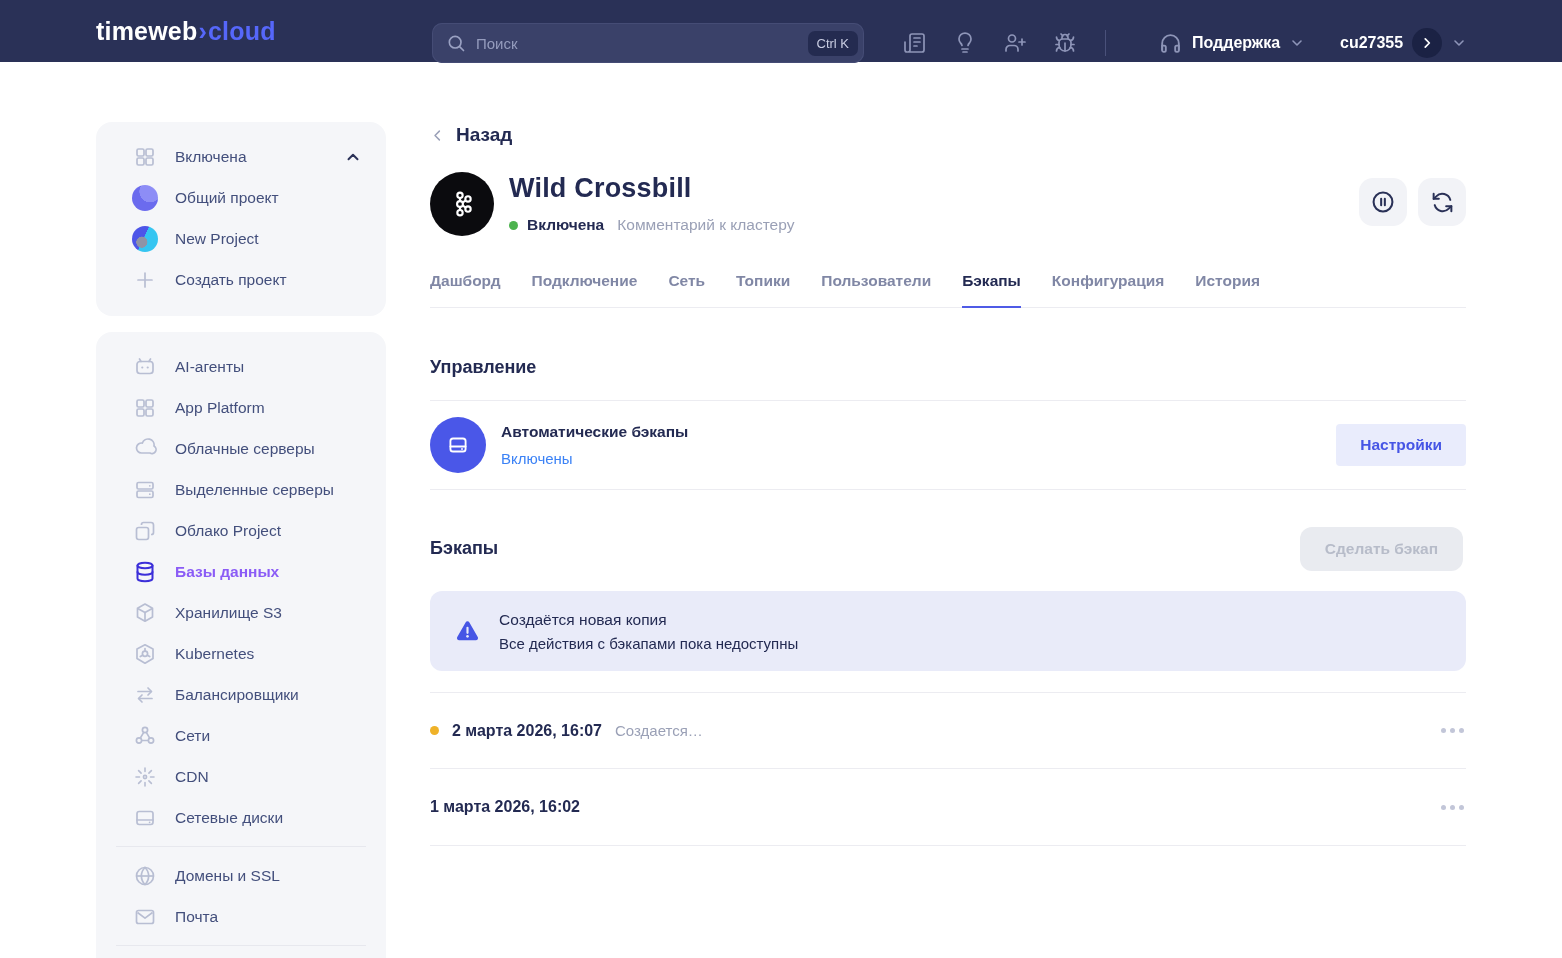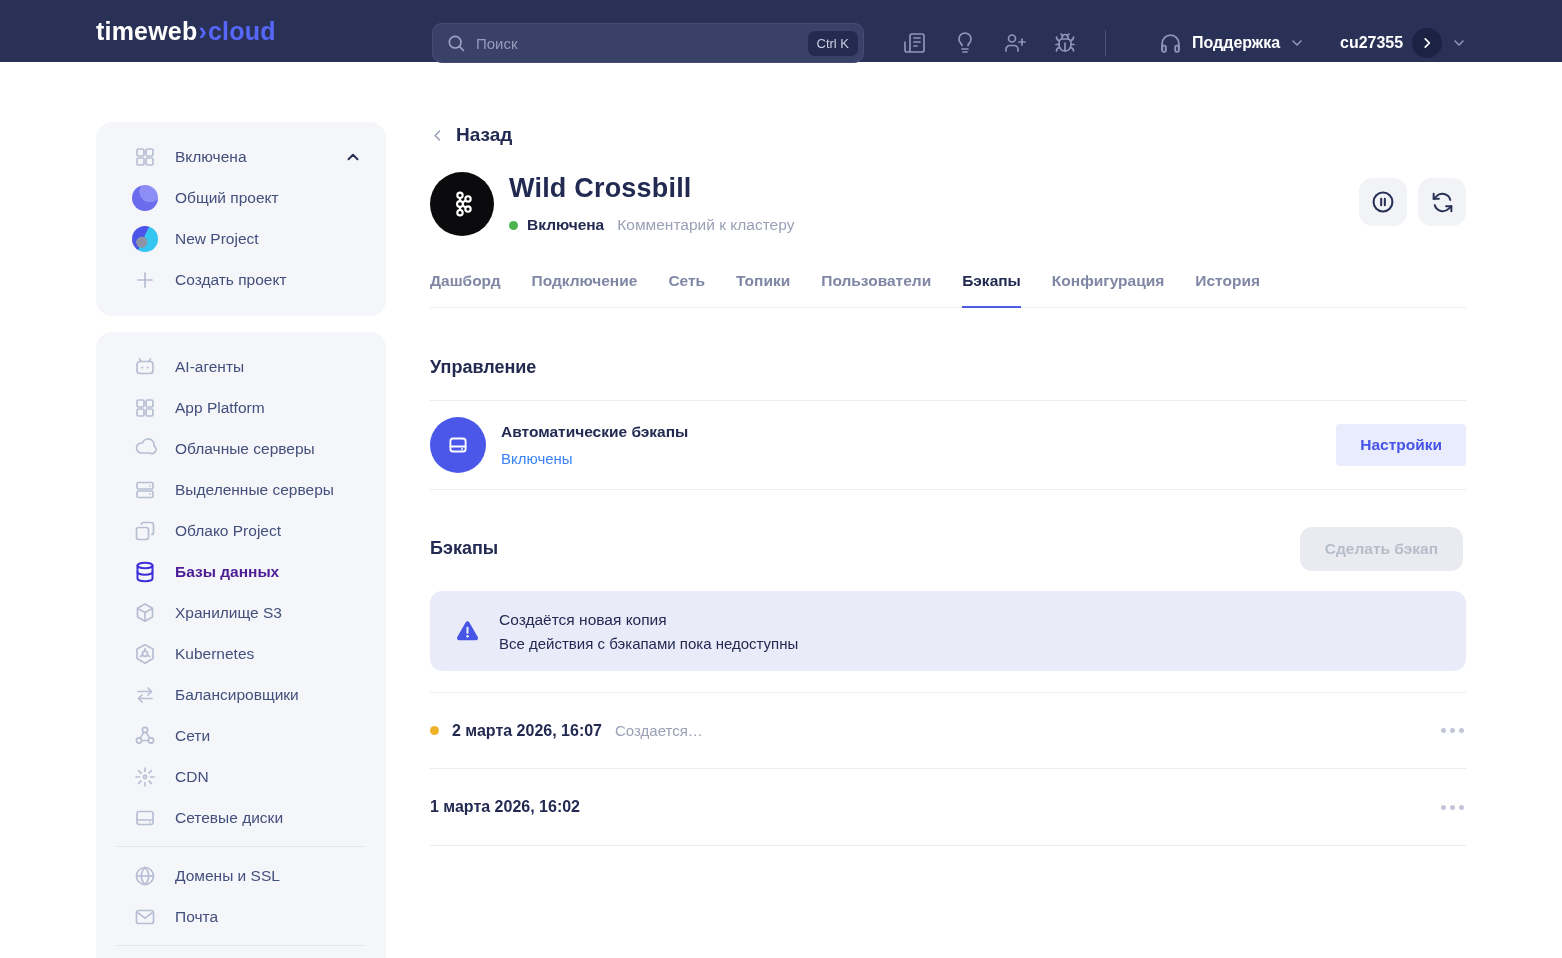--- a/index.html
+++ b/index.html
@@ -45,21 +45,21 @@
   .card { background:#f5f6f9; border-radius:16px; }
   .card-projects { padding:14px 20px 16px 20px; margin-bottom:16px; }
   .card-services { padding:14px 20px 20px 20px; height:700px; }
   .side-row { display:flex; align-items:center; height:41px; cursor:pointer;
     color:#434f7c; font-size:15.5px; }
   .side-row .ric { width:24px; height:24px; margin:0 18px 0 17px; color:#b8bed3;
     flex:0 0 auto; display:flex; align-items:center; justify-content:center; }
   .side-row .rlabel { white-space:nowrap; }
   .side-row.head .rlabel { color:#434f7c; }
   .side-row.head .collapse { margin-left:auto; margin-right:4px; color:#2b3258; }
-  .side-row.active { color:#4c1d95; font-weight:700; }
+  .side-row.active { color:#8b5cf6; font-weight:700; }
   .side-row.active .ric { color:#3c2fd9; }
   .proj-avatar { width:26px; height:26px; border-radius:50%; margin:0 17px 0 16px; flex:0 0 auto; }
   .pa-1 { background:radial-gradient(circle at 70% 25%, #8d8df6 0 40%, #6b6bee 41% 100%); }
   .pa-2 { background:radial-gradient(circle at 38% 62%, #8f93a6 0 24%, transparent 25%),
           linear-gradient(115deg, #4d55e8 0 45%, #35c5f1 46% 100%); }
   .side-sep { height:1px; background:#e7e8ee; margin:8px 0 8px 0; }
 
   
   .main { position:absolute; left:430px; top:0; width:1036px; }
   .back { position:absolute; top:124px; left:0; display:flex; align-items:center;

